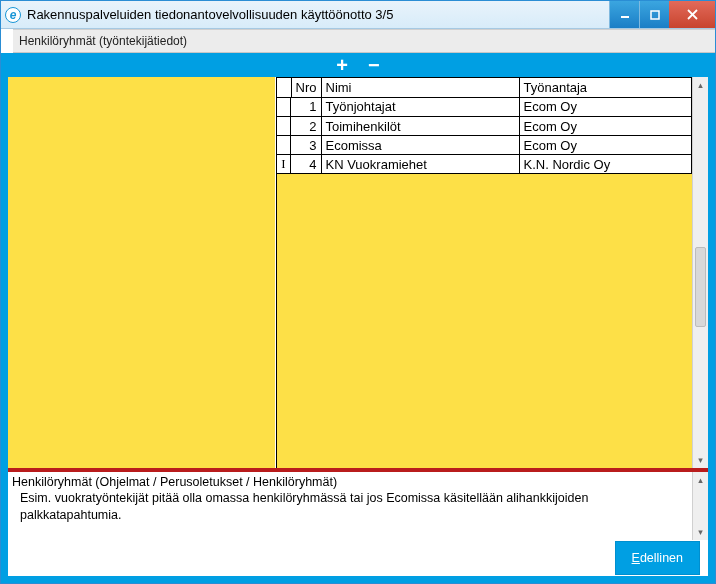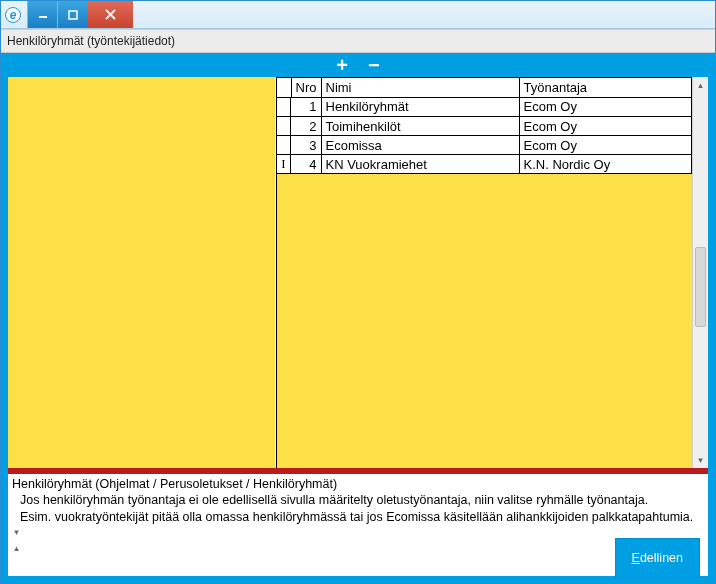--- a/index.html
+++ b/index.html
@@ -67,20 +67,21 @@
 .win-btn svg { display: block; }
 .panel-label {
   height: 24px;
   background: #ececec;
   border-top: 1px solid #d0d0d0;
   border-bottom: 1px solid #c7c7c7;
   display: flex;
   align-items: center;
   padding-left: 6px;
   color: #222;
+  margin-left: 12px;
 }
 .content {
   flex: 1;
   display: flex;
   flex-direction: column;
   border: 7px solid #009fe3;
   border-top: none;
   background: #fff;
   position: relative;
 }
@@ -163,24 +164,23 @@
 .vscroll .down { bottom: 0; }
 .vscroll .thumb {
   position: absolute; left: 2px; right: 2px;
   top: 170px; height: 80px;
   background: #d8d8d8;
   border: 1px solid #bcbcbc;
   border-radius: 2px;
 }
 .info-box-wrap {
   display: flex;
-  border-top: 6px solid #b91c1c;
+  border-top: 4px solid #b91c1c;
   background: #fff;
   height: 72px;
-  flex-direction: column;
 }
 .info-box {
   flex: 1;
   padding: 2px 4px;
   font-size: 12.5px;
   color: #000;
   line-height: 1.3;
   overflow: hidden;
 }
 .info-box .indent { padding-left: 8px; display: block; }
@@ -190,34 +190,35 @@
   display: flex;
   align-items: center;
   justify-content: flex-end;
   gap: 8px;
   padding-right: 8px;
 }
 .nav-btn {
   background: #009fe3;
   color: #fff;
   border: 1px solid #008fcf;
-  height: 40px;
+  height: 34px;
   padding: 0 16px;
   font-size: 12.5px;
   cursor: pointer;
 }
 .nav-btn .ul { text-decoration: underline; }
 </style>
 </head>
 <body>
 
 <div class="window">
 
   <div class="titlebar">
     <div class="app-icon">e</div>
+    <div class="titlebar-title">Rakennuspalveluiden tiedonantovelvollisuuden käyttöönotto 3/5</div>
     <div class="win-controls">
       <div class="win-btn min">
         <svg width="10" height="10">
             <line x1="1" y1="7" x2="9" y2="7" stroke="#fff" stroke-width="2"></line>
           </svg>
       </div>
       <div class="win-btn max">
         <svg width="10" height="10">
             <rect x="1" y="1" width="8" height="8" fill="none" stroke="#fff" stroke-width="1.5"></rect>
           </svg>
@@ -250,21 +251,21 @@
                 <th class="col-marker"></th>
                 <th class="col-nro">Nro</th>
                 <th class="col-nimi">Nimi</th>
                 <th class="col-emp">Työnantaja</th>
               </tr>
             </thead>
             <tbody>
               <tr>
                 <td class="col-marker row-cursor"></td>
                 <td class="col-nro">1</td>
-                <td class="col-nimi">Henkilöryhmät</td>
+                <td class="col-nimi">Työnjohtajat</td>
                 <td class="col-emp">Ecom Oy</td>
               </tr>
               <tr>
                 <td class="col-marker row-cursor"></td>
                 <td class="col-nro">2</td>
                 <td class="col-nimi">Toimihenkilöt</td>
                 <td class="col-emp">Ecom Oy</td>
               </tr>
               <tr>
                 <td class="col-marker row-cursor"></td>
@@ -285,21 +286,20 @@
           <div class="up">▴</div>
           <div class="thumb"></div>
           <div class="down">▾</div>
         </div>
       </div>
     </div>
 
     <div class="info-box-wrap">
       <div class="info-box">
         <div>Henkilöryhmät (Ohjelmat / Perusoletukset / Henkilöryhmät)</div>
-        <span class="indent">Jos henkilöryhmän työnantaja ei ole edellisellä sivulla määritelty oletustyönantaja, niin valitse ryhmälle työnantaja.</span>
         <span class="indent">Esim. vuokratyöntekijät pitää olla omassa henkilöryhmässä tai jos Ecomissa käsitellään alihankkijoiden palkkatapahtumia.</span>
       </div>
       <div class="vscroll">
         <div class="up">▴</div>
         <div class="down">▾</div>
       </div>
     </div>
 
     <div class="button-bar">
       <button class="nav-btn"><span class="ul">E</span><span>dellinen</span></button>

